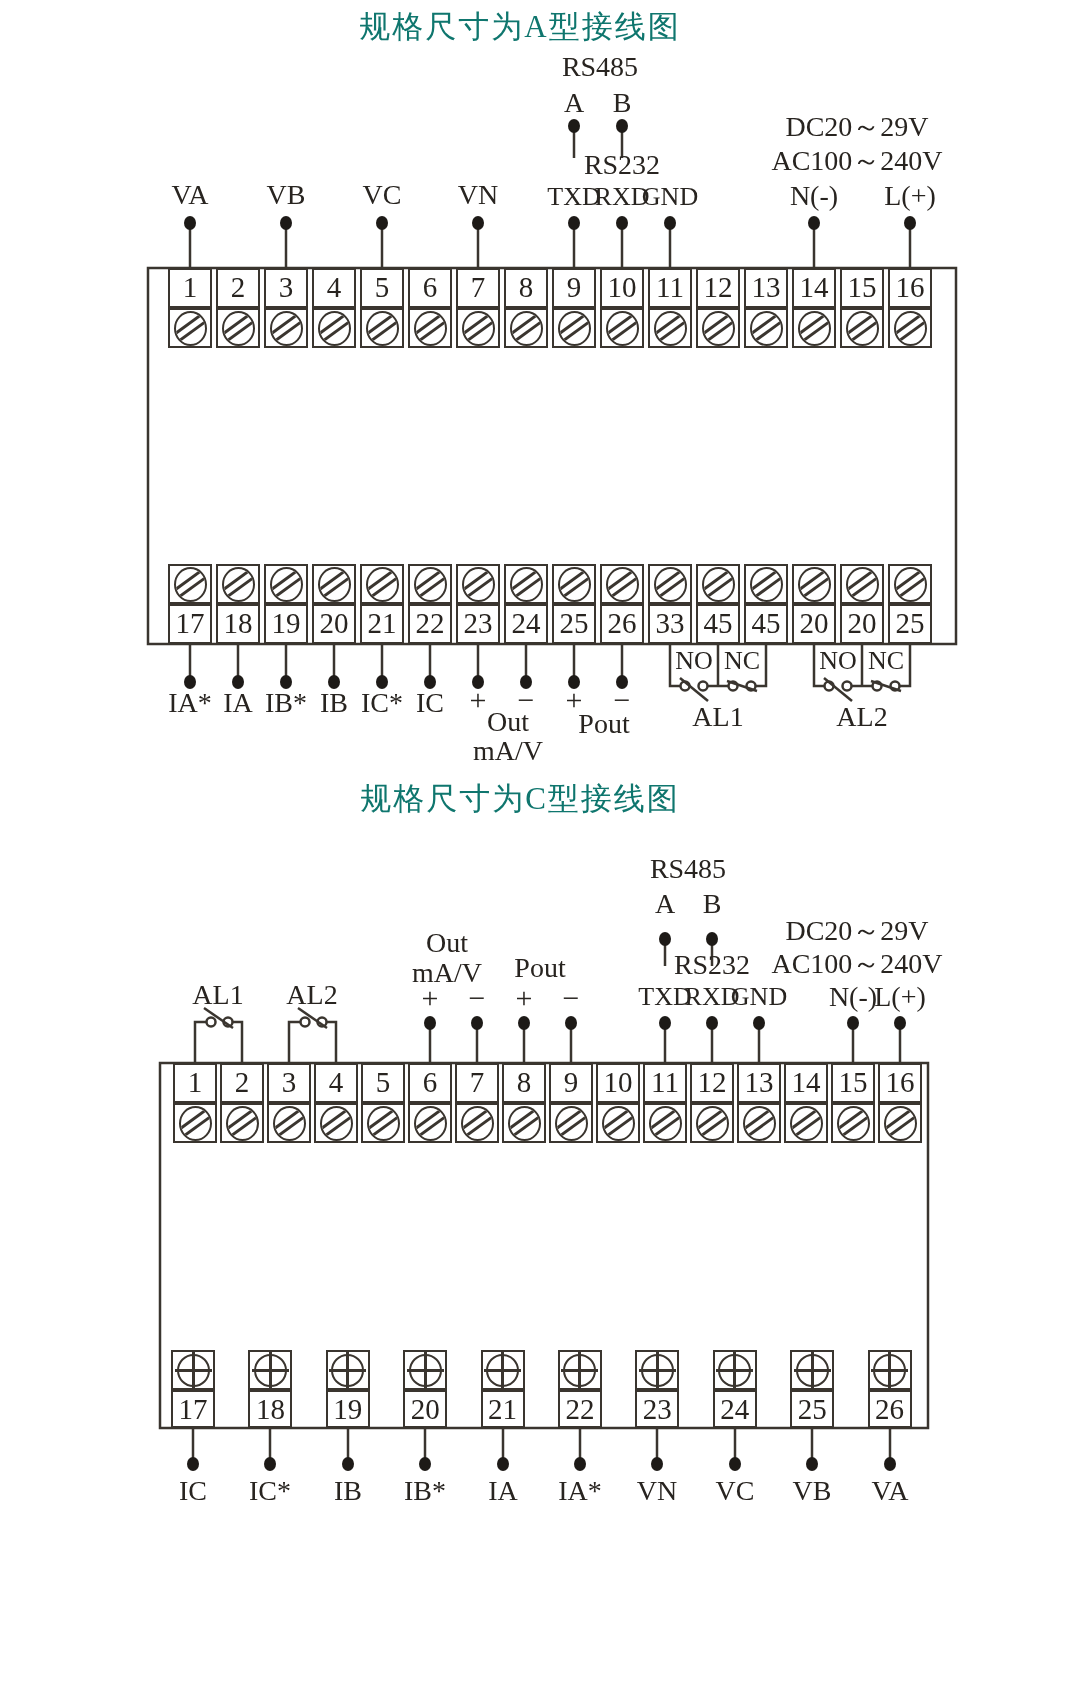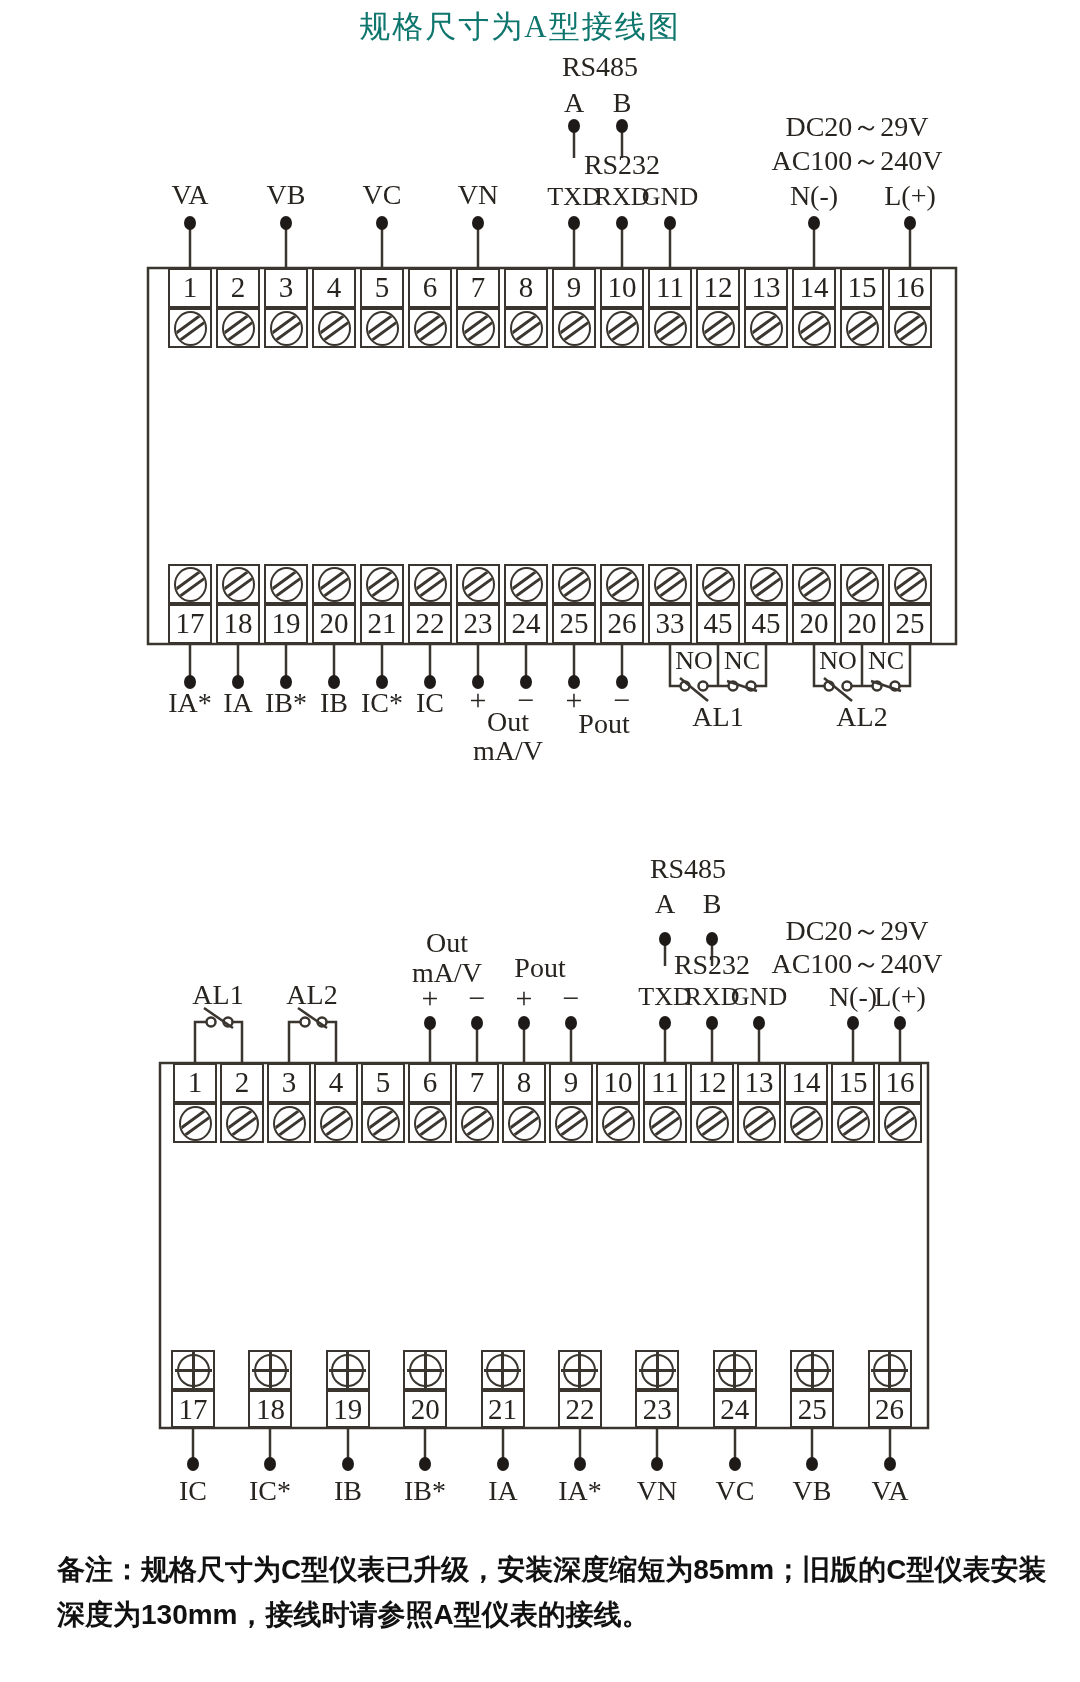--- a/index.html
+++ b/index.html
@@ -441,20 +441,21 @@
   <div class="lb sign" style="left:574px;top:684px;">+</div>
   <div class="lb sign" style="left:622px;top:684px;">−</div>
   <div class="lb" style="left:604px;top:709px;">Pout</div>
   <div class="lb small" style="left:694px;top:647px;">NO</div>
   <div class="lb small" style="left:742px;top:647px;">NC</div>
   <div class="lb small" style="left:838px;top:647px;">NO</div>
   <div class="lb small" style="left:886px;top:647px;">NC</div>
   <div class="lb" style="left:718px;top:702px;">AL1</div>
   <div class="lb" style="left:862px;top:702px;">AL2</div>
 
+  <div class="title" style="left:520px;top:778px;">规格尺寸为C型接线图</div>
 
   <div class="lb" style="left:218px;top:980px;">AL1</div>
   <div class="lb" style="left:312px;top:980px;">AL2</div>
   <div class="lb" style="left:447px;top:928px;">Out</div>
   <div class="lb" style="left:447px;top:958px;">mA/V</div>
   <div class="lb sign" style="left:430px;top:982px;">+</div>
   <div class="lb sign" style="left:477px;top:982px;">−</div>
   <div class="lb" style="left:540px;top:953px;">Pout</div>
   <div class="lb sign" style="left:524px;top:982px;">+</div>
   <div class="lb sign" style="left:571px;top:982px;">−</div>
@@ -662,15 +663,14 @@
   <div class="lb" style="left:270px;top:1476px;">IC*</div>
   <div class="lb" style="left:348px;top:1476px;">IB</div>
   <div class="lb" style="left:425px;top:1476px;">IB*</div>
   <div class="lb" style="left:503px;top:1476px;">IA</div>
   <div class="lb" style="left:580px;top:1476px;">IA*</div>
   <div class="lb" style="left:657px;top:1476px;">VN</div>
   <div class="lb" style="left:735px;top:1476px;">VC</div>
   <div class="lb" style="left:812px;top:1476px;">VB</div>
   <div class="lb" style="left:890px;top:1476px;">VA</div>
 
-  <div id="note">备注：规格尺寸为C型仪表已升级，安装深度缩短为85mm；旧版的C型仪表安装深度为130mm，接线时请参照A型仪表的接线。</div>
 
 </div>
 
 </body></html>

